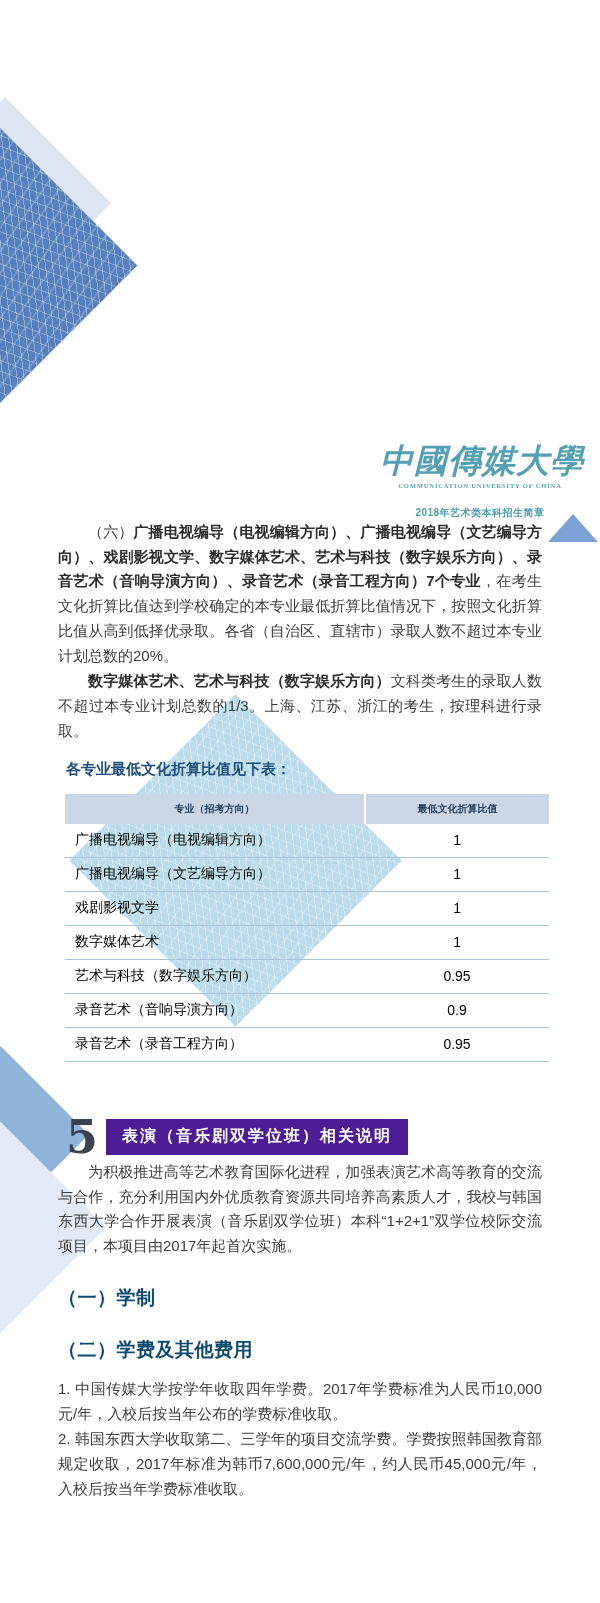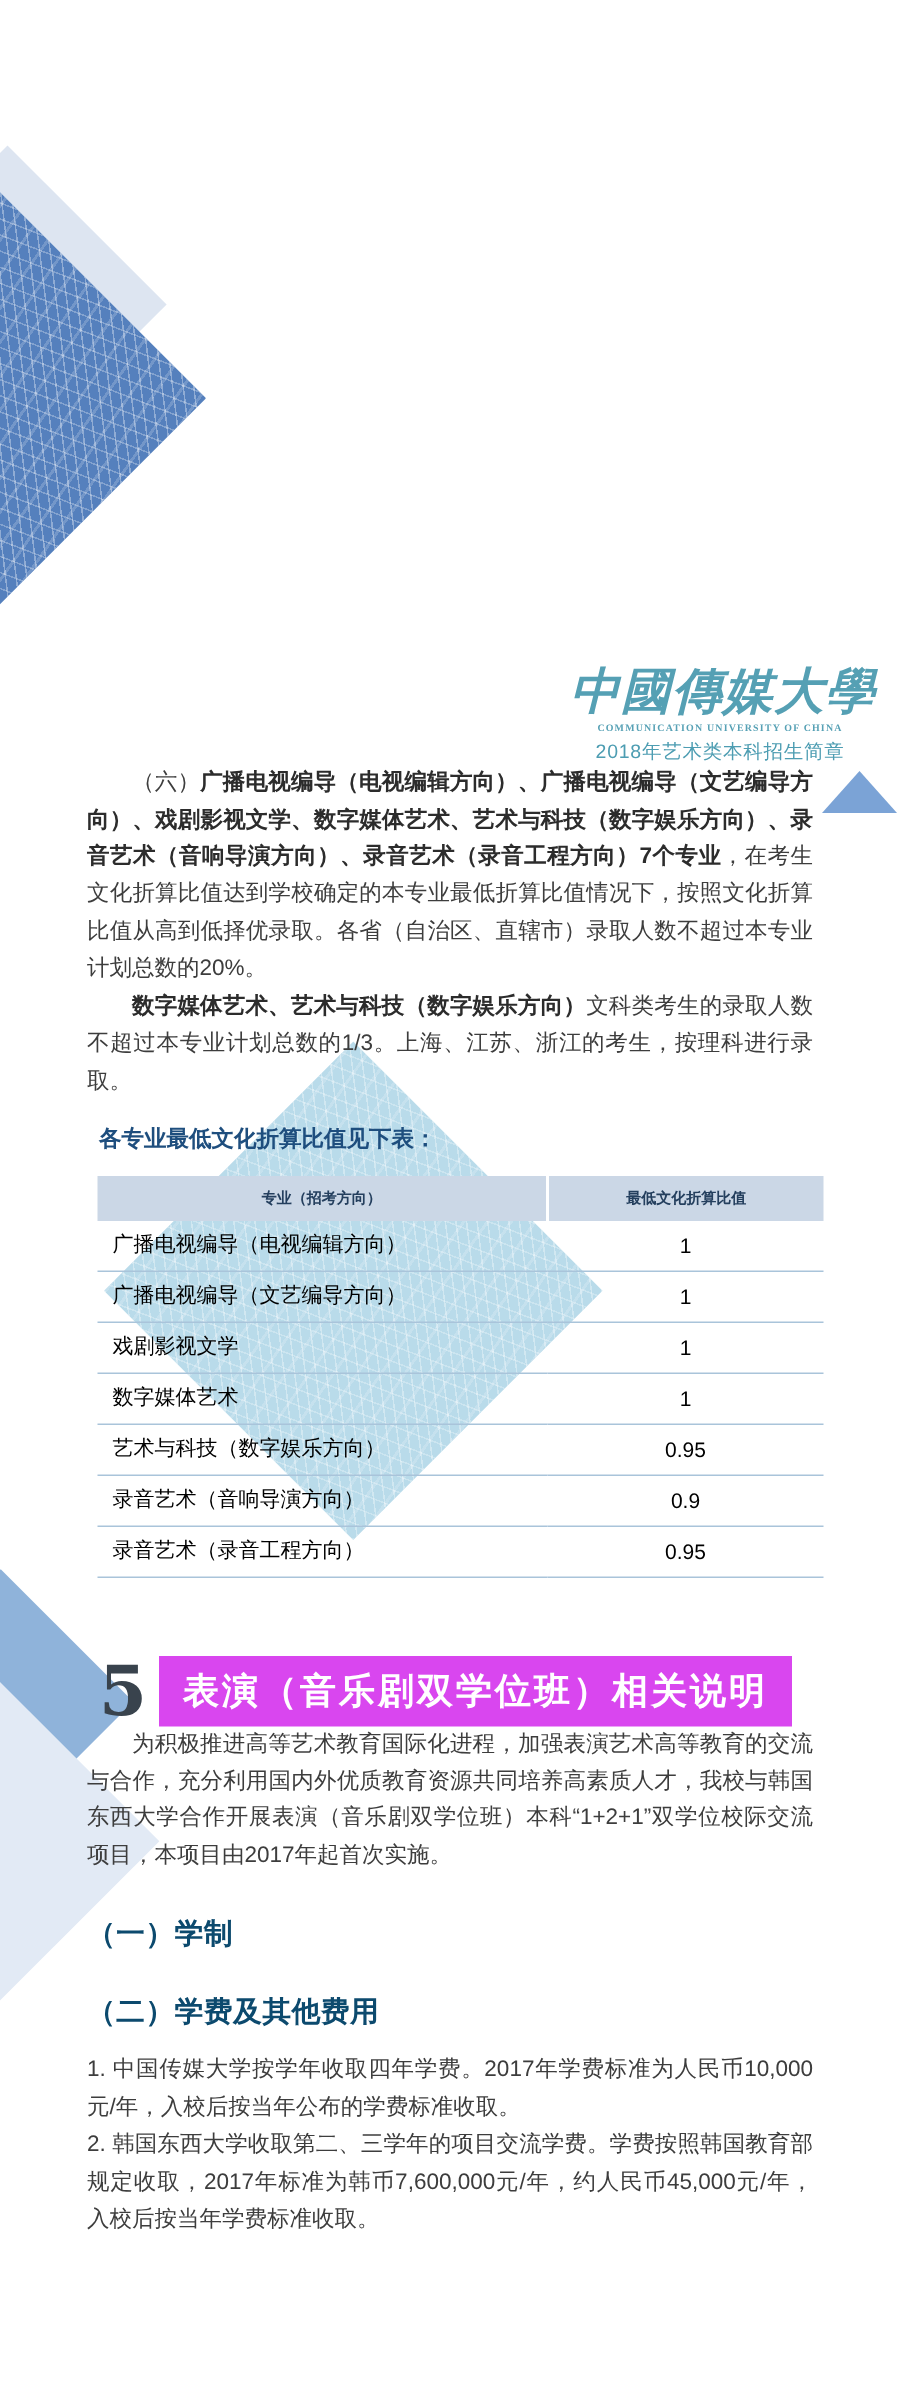--- a/index.html
+++ b/index.html
@@ -23,21 +23,21 @@
          border-right:25px solid transparent;border-bottom:28px solid #7ba3d6;}
   .d-mid-l{left:-62px;top:1072px;width:125px;height:125px;background:#8fb3da;}
   .d-midpale-l{left:-105px;top:1140px;width:175px;height:175px;background:#e2eaf5;}
 
   
   .logo-block{position:relative;z-index:2;width:200px;margin:14px 20px 0 auto;text-align:center;}
   .logo-title{font-family:"DejaVu Serif",serif;font-style:italic;font-weight:bold;
     font-size:33px;line-height:1.05;color:#55a0b4;letter-spacing:1px;white-space:nowrap;}
   .logo-sub{font-family:"Liberation Serif",serif;font-size:6.6px;letter-spacing:.12em;
     color:#57a1b5;margin-top:3px;font-weight:bold;}
-  .logo-tag{font-size:13px;font-weight:normal;color:#4d9db2;margin-top:3px;letter-spacing:.5px;}
+  .logo-tag{font-size:10px;font-weight:bold;color:#4d9db2;margin-top:17px;letter-spacing:.5px;}
 
   
   .content{position:relative;z-index:1;padding:0 58px;color:#3d3d3d;}
   p.body{font-size:15px;line-height:1.66;text-align:justify;margin:0;}
   p.indent{text-indent:2em;}
   .b{font-weight:bold;color:#2c2c2c;}
   .intro1{margin-top:28px;}
 
   .table-label{font-size:15px;font-weight:bold;color:#1e4e7e;margin:16px 0 0 8px;}
 
@@ -46,22 +46,22 @@
     padding:8px 4px;border-left:2px solid #fff;}
   table.ratio th:first-child{border-left:none;}
   table.ratio td{font-size:14px;color:#000000;padding:7.5px 4px 7.5px 10px;
     border-bottom:1px solid #a9c4da;}
   table.ratio td.val{text-align:center;padding-left:4px;}
   table.ratio col.c1{width:62%;} table.ratio col.c2{width:38%;}
 
   .sec-head{display:flex;align-items:center;margin:52px 0 0 8px;}
   .sec-num{font-family:"DejaVu Serif",serif;font-weight:bold;font-size:46px;
     line-height:1;color:#39434d;margin-right:8px;}
-  .sec-box{background:#d946ef;color:#fff;font-family:"DejaVu Serif",serif;
-    font-weight:bold;font-size:24px;letter-spacing:2px;padding:7px 16px 8px;}
+  .sec-box{background:#4c1d95;color:#fff;font-family:"DejaVu Serif",serif;
+    font-weight:bold;font-size:16px;letter-spacing:2px;padding:7px 16px 8px;}
 
   .sec-intro{margin-top:22px;}
   h3.subhead{font-size:19px;font-weight:bold;color:#0c4a6e;margin:26px 0 0;letter-spacing:.5px;}
   .after-sub{margin-top:14px;}
   .fee-item{font-size:15px;line-height:1.66;text-align:justify;margin:0;}
   .fees{margin-top:14px;}
 </style>
 </head>
 <body>
 

